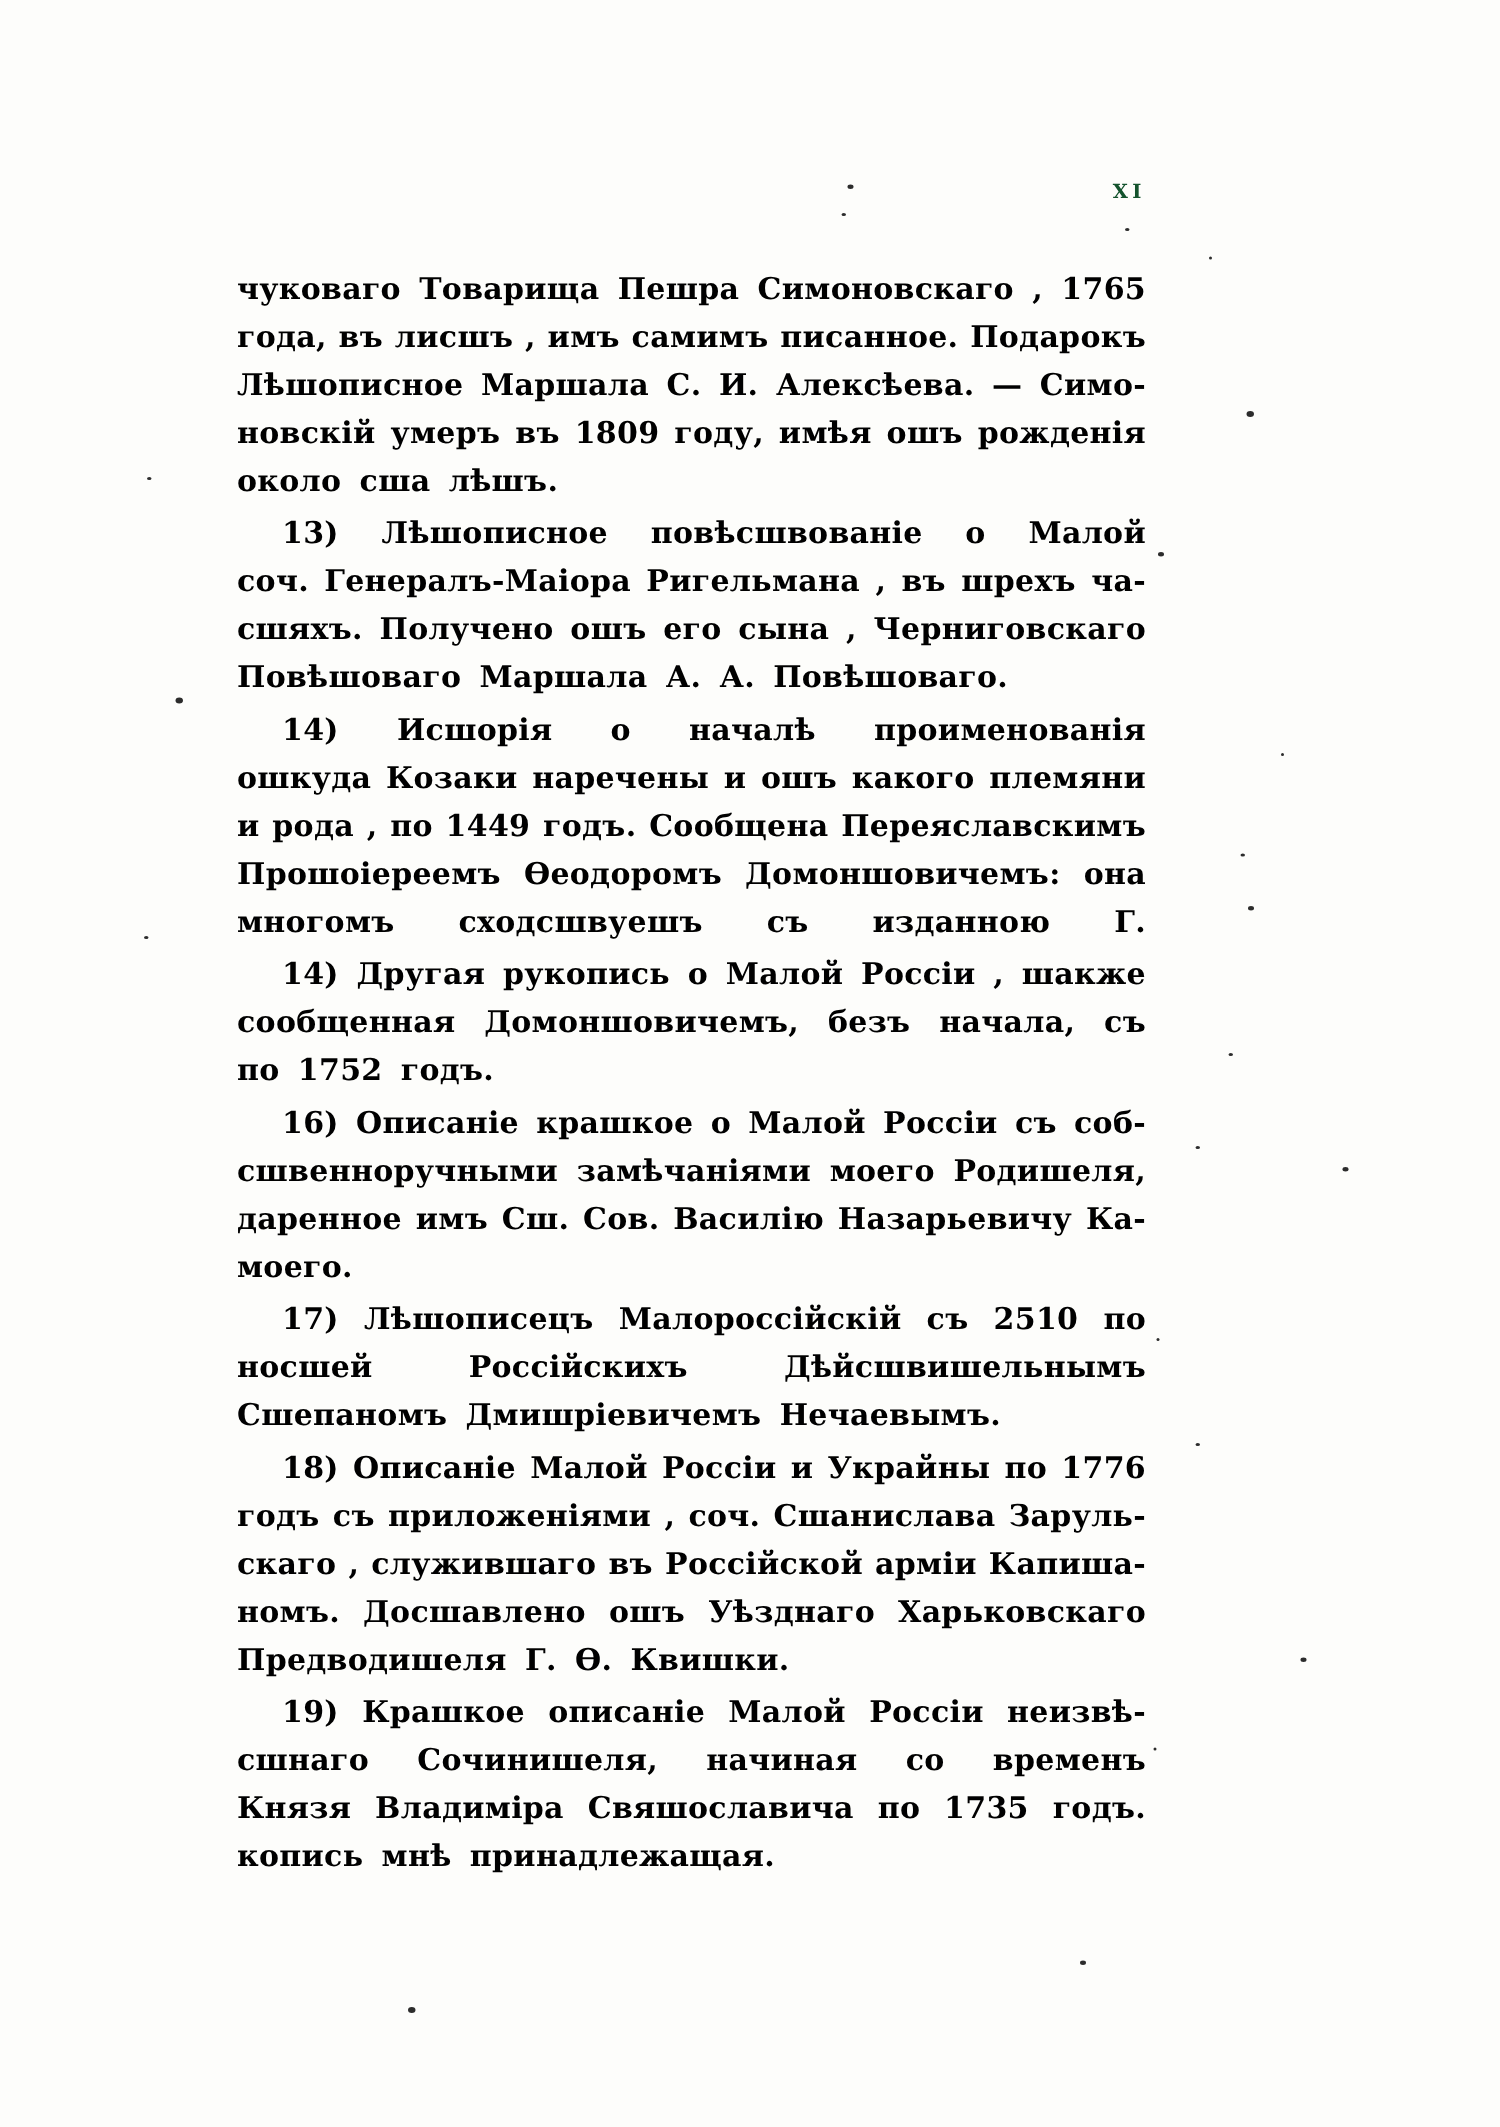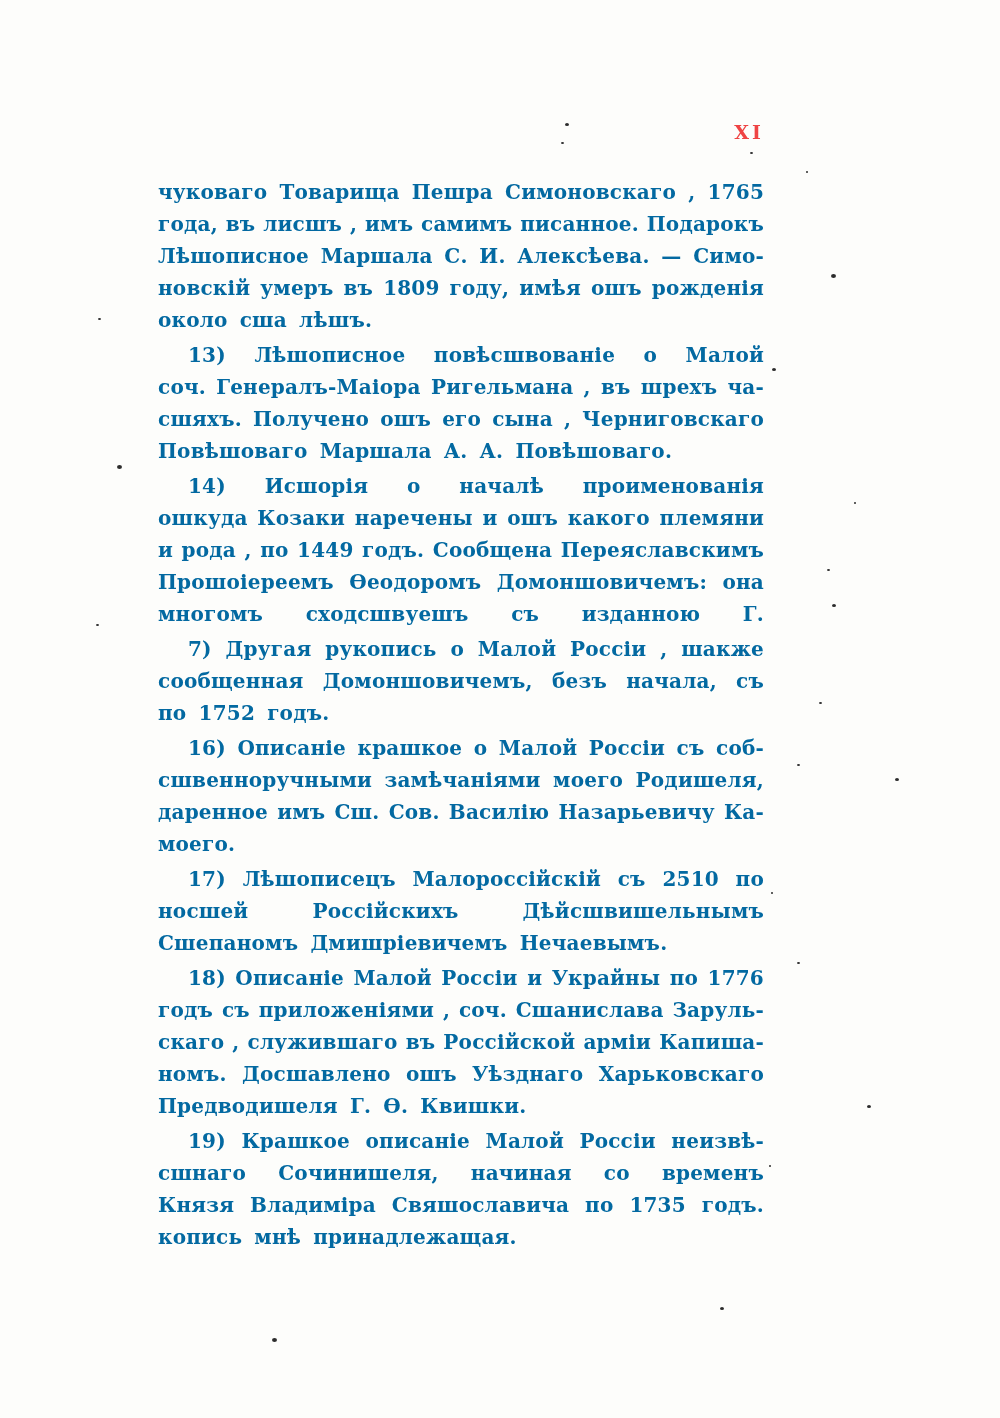--- a/index.html
+++ b/index.html
@@ -11,31 +11,31 @@
     background: #fdfdfb;
     overflow: hidden;
     font-family: "DejaVu Serif", "Liberation Serif", serif;
   }
   .folio {
     position: absolute;
     left: 158px;
     top: 121px;
     width: 606px;
     text-align: right;
-    font-size: 19px;
+    font-size: 13px;
     font-weight: 700;
     letter-spacing: 3px;
-    color: #ef4444;
+    color: #14532d;
   }
   .text-block {
     position: absolute;
     left: 158px;
     top: 176px;
     width: 606px;
-    color: #0369a1;
+    color: #000000;
     font-size: 20px;
     font-weight: 700;
   }
   .para { margin: 0; }
   .para.indented { margin-top: 3px; }
   .line {
     height: 32px;
     line-height: 32px;
     overflow: hidden;
     text-align: justify;
@@ -75,21 +75,21 @@
         <div class="line end">Повѣшоваго Маршала А. А. Повѣшоваго.</div>
       </div>
       <div class="para indented">
         <div class="line first">14) Исшорія о началѣ проименованія Козаковъ,</div>
         <div class="line">ошкуда Козаки наречены и ошъ какого племяни</div>
         <div class="line">и рода , по 1449 годъ. Сообщена Переяславскимъ</div>
         <div class="line">Прошоіереемъ Ѳеодоромъ Домоншовичемъ: она во</div>
         <div class="line end">многомъ сходсшвуешъ съ изданною Г. Туманскимъ.</div>
       </div>
       <div class="para indented">
-        <div class="line first">7) Другая рукопись о Малой Россіи , шакже</div>
+        <div class="line first">14) Другая рукопись о Малой Россіи , шакже</div>
         <div class="line">сообщенная Домоншовичемъ, безъ начала, съ 1471</div>
         <div class="line end">по 1752 годъ.</div>
       </div>
       <div class="para indented">
         <div class="line first">16) Описаніе крашкое о Малой Россіи съ соб-</div>
         <div class="line">сшвенноручными замѣчаніями моего Родишеля, по-</div>
         <div class="line">даренное имъ Сш. Сов. Василію Назарьевичу Ка-</div>
         <div class="line end">моего.</div>
       </div>
       <div class="para indented">

